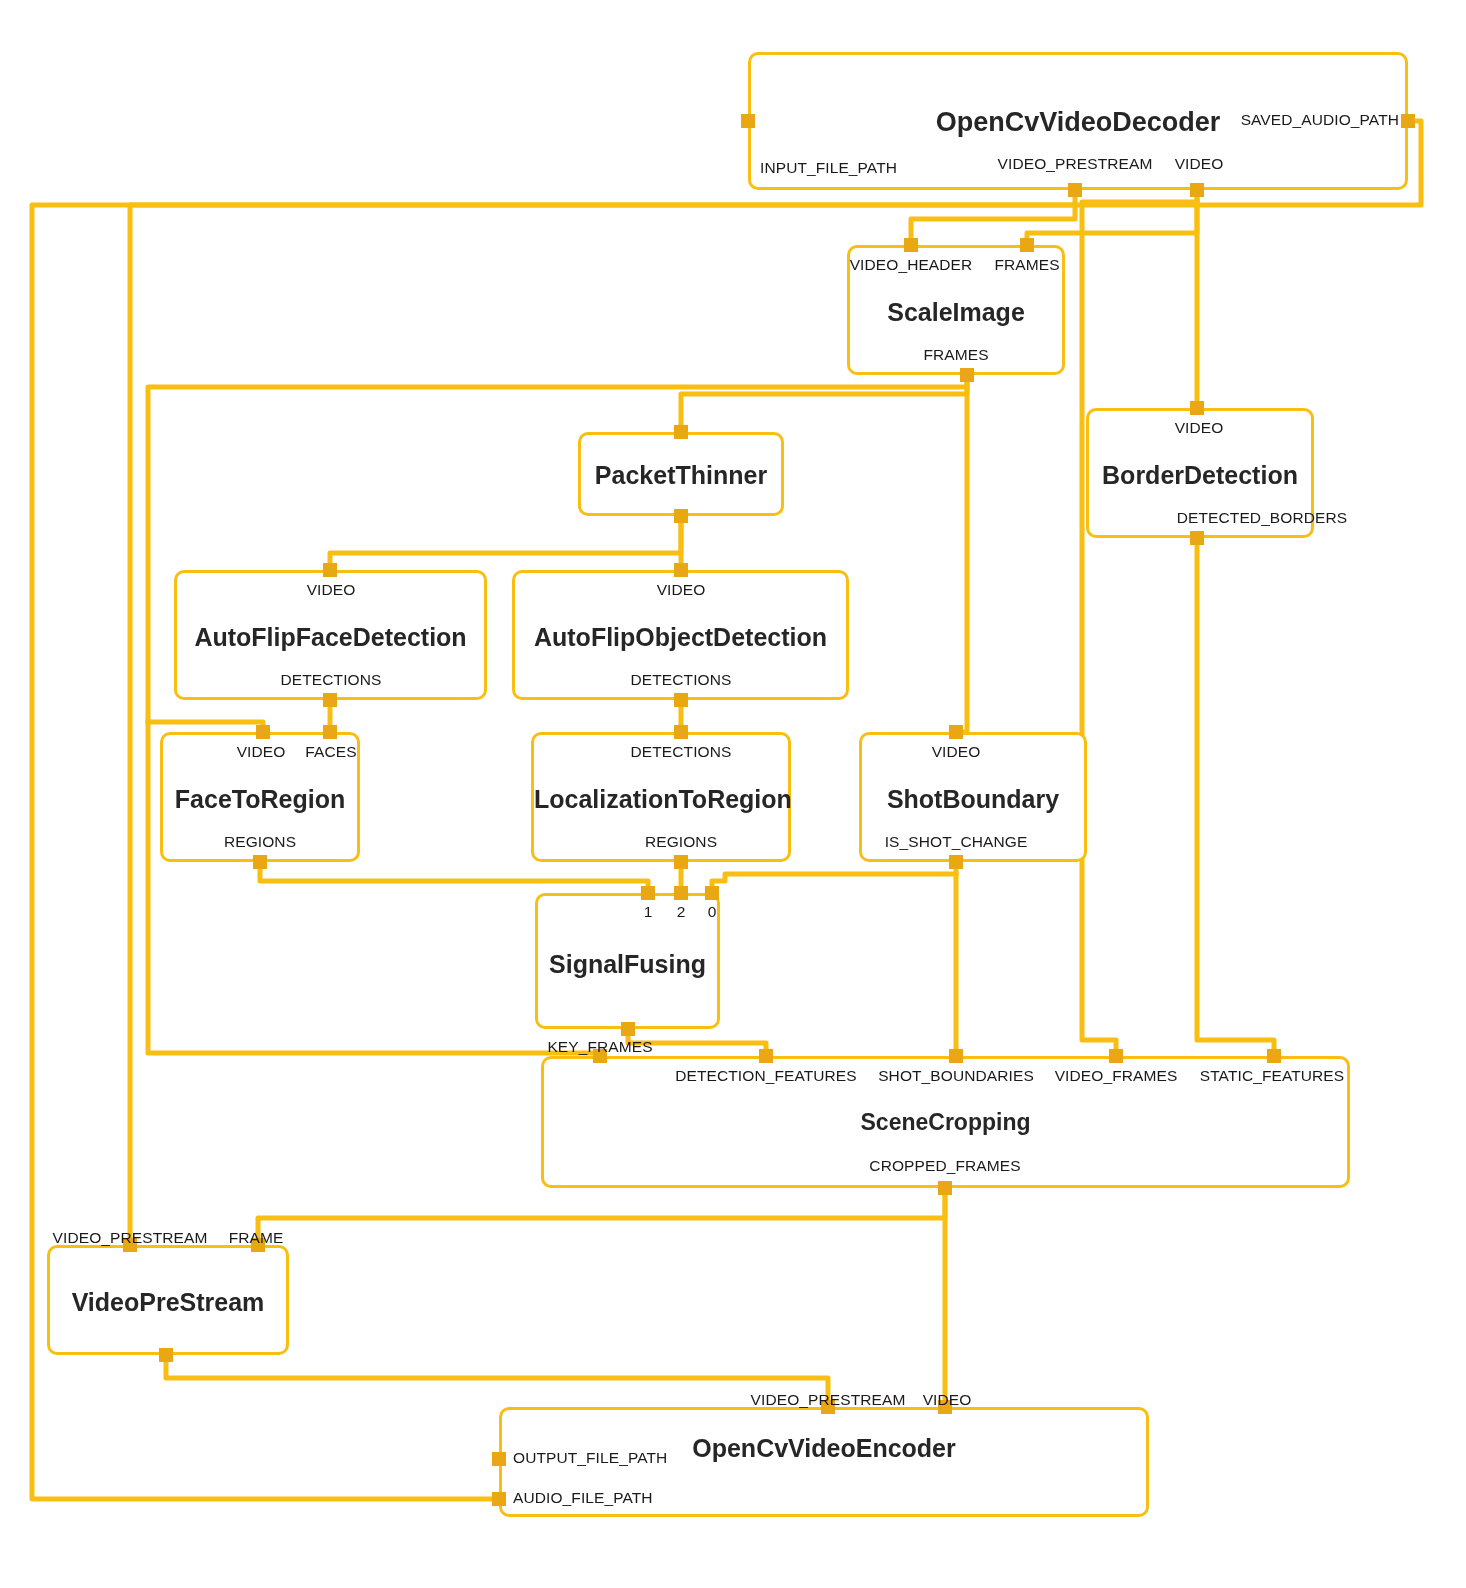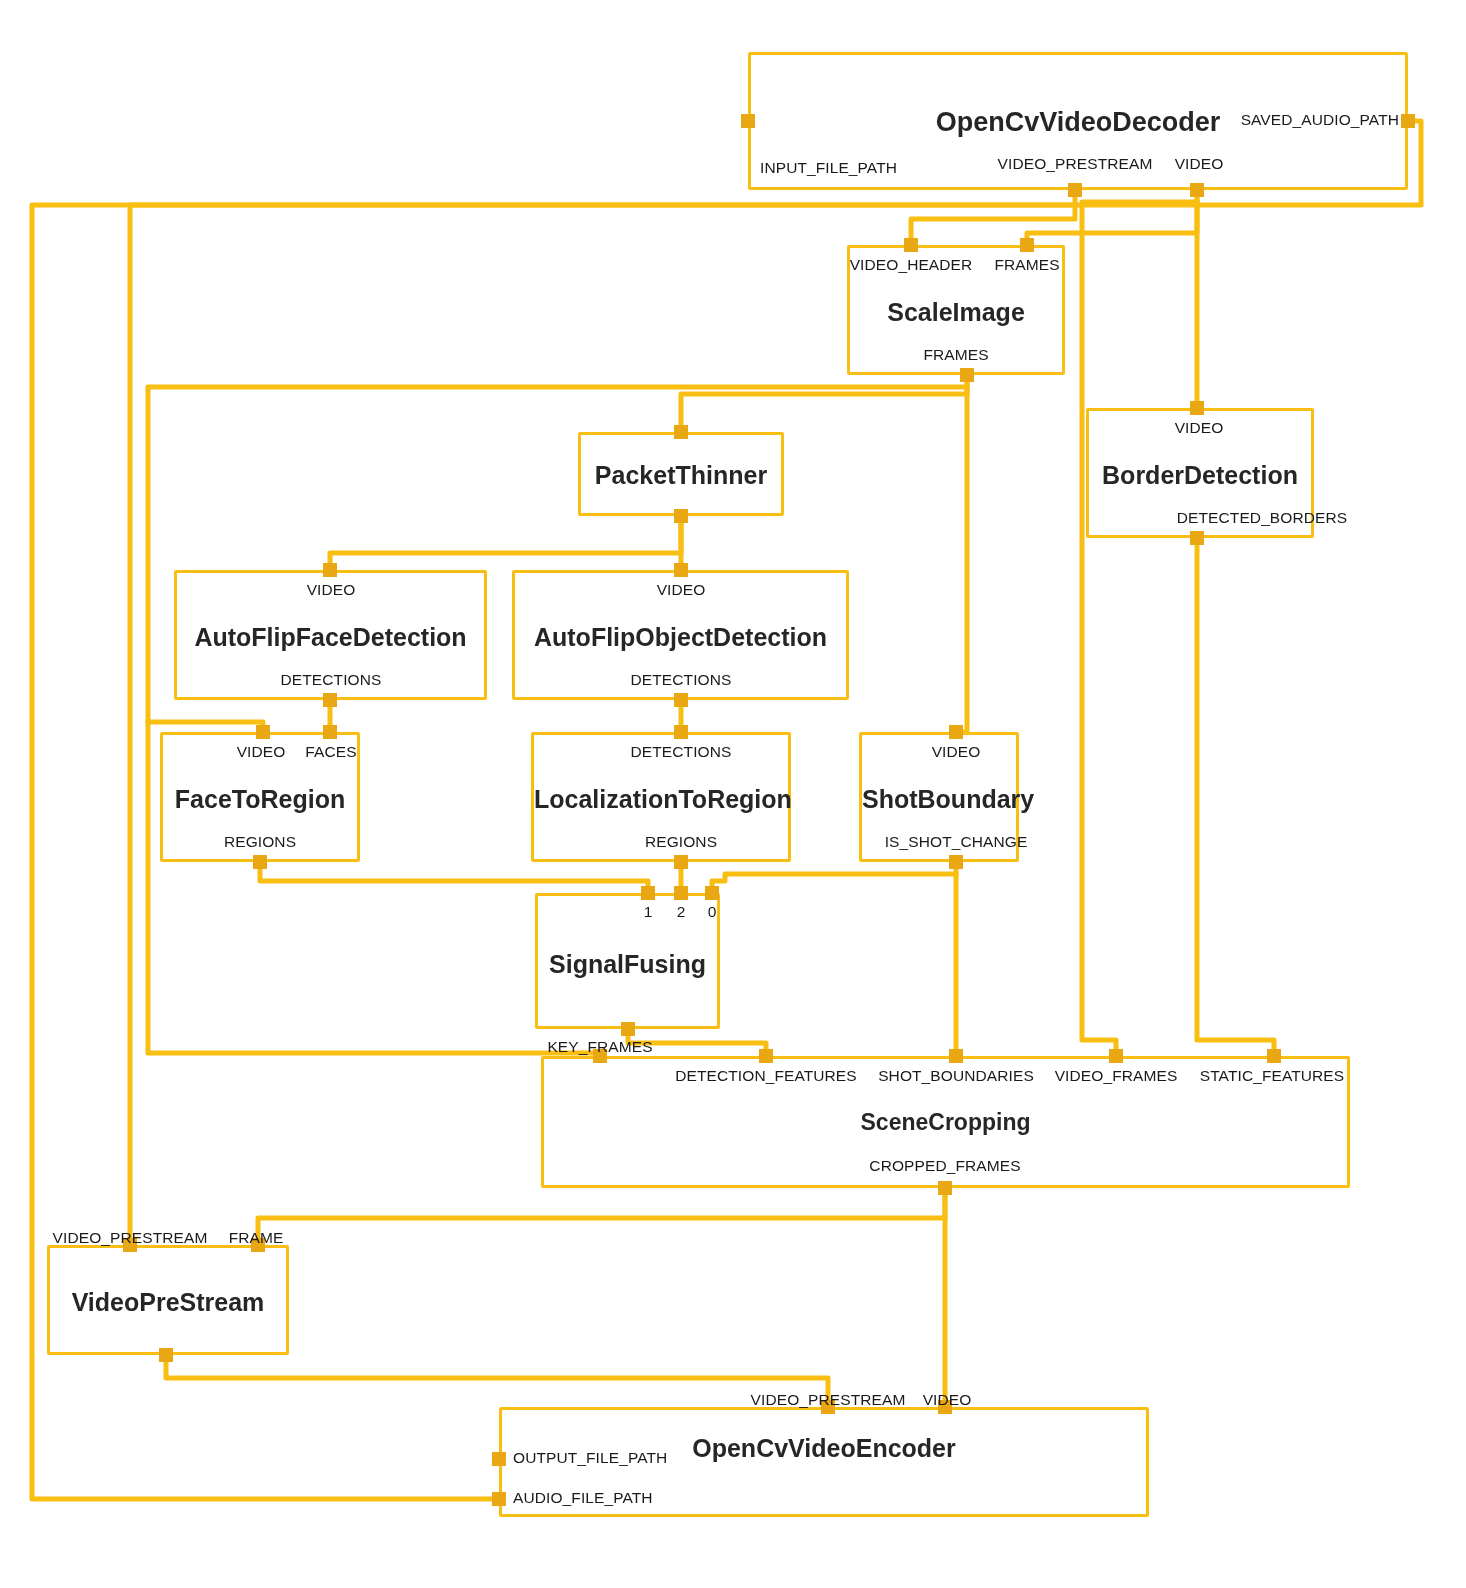--- a/index.html
+++ b/index.html
@@ -1,19 +1,19 @@
 <!DOCTYPE html>
 <html><head>
 <meta charset="utf-8">
 <style>
   html,body{margin:0;padding:0;background:#ffffff;}
   body{font-family:"Liberation Sans",sans-serif;}
   #stage{position:relative;width:1466px;height:1588px;background:#ffffff;overflow:hidden;}
   svg#wires{position:absolute;left:0;top:0;width:1466px;height:1588px;}
-  .node{position:absolute;box-sizing:border-box;border:3px solid #F9BE12;border-radius:2px;background:#ffffff;}
+  .node{position:absolute;box-sizing:border-box;border:3px solid #F9BE12;border-radius:10px;background:#ffffff;}
   .node-title{position:absolute;left:0;right:0;text-align:center;font-weight:bold;color:#262626;white-space:nowrap;}
   .port-label{position:absolute;font-size:15.5px;color:#1a1a1a;white-space:nowrap;letter-spacing:.1px;}
   .port-label.ctr{transform:translateX(-50%);}
   .port-label.lft{transform:translateX(0);}
   .port{position:absolute;width:14px;height:14px;background:#E8A713;transform:translate(-50%,-50%);}
 </style>
 </head>
 <body>
 
 <div id="stage">
@@ -98,21 +98,21 @@
       <div class="port-label ctr" style="left: 331px; top: 743px;">FACES</div>
       <div class="port" style="left: 260px; top: 862px; background: rgb(232, 167, 19);"></div>
       <div class="port-label ctr" style="left: 260px; top: 833px;">REGIONS</div>
       <div class="node" style="left: 531px; top: 732px; width: 260px; height: 130px;">
         <div class="node-title" style="top: 50px; font-size: 25px;">LocalizationToRegion</div>
       </div>
       <div class="port" style="left: 681px; top: 732px; background: rgb(232, 167, 19);"></div>
       <div class="port-label ctr" style="left: 681px; top: 743px;">DETECTIONS</div>
       <div class="port" style="left: 681px; top: 862px; background: rgb(232, 167, 19);"></div>
       <div class="port-label ctr" style="left: 681px; top: 833px;">REGIONS</div>
-      <div class="node" style="left: 859px; top: 732px; width: 160px; height: 130px;">
+      <div class="node" style="left: 859px; top: 732px; width: 228px; height: 130px;">
         <div class="node-title" style="top: 50px; font-size: 25px;">ShotBoundary</div>
       </div>
       <div class="port" style="left: 956px; top: 732px; background: rgb(232, 167, 19);"></div>
       <div class="port-label ctr" style="left: 956px; top: 743px;">VIDEO</div>
       <div class="port" style="left: 956px; top: 862px; background: rgb(232, 167, 19);"></div>
       <div class="port-label ctr" style="left: 956px; top: 833px;">IS_SHOT_CHANGE</div>
       <div class="node" style="left: 535px; top: 893px; width: 185px; height: 136px;">
         <div class="node-title" style="top: 54px; font-size: 25px; text-align: center;">SignalFusing</div>
       </div>
       <div class="port" style="left: 648px; top: 893px; background: rgb(232, 167, 19);"></div>

